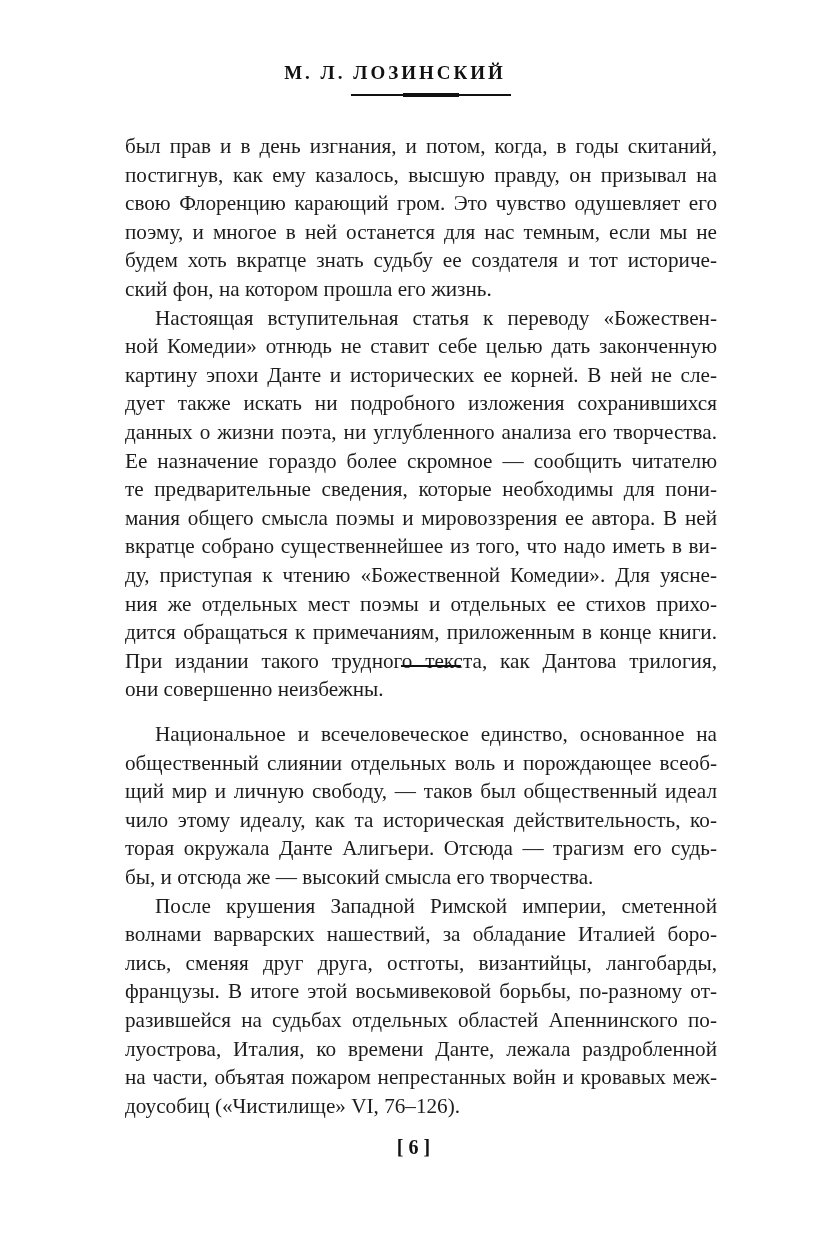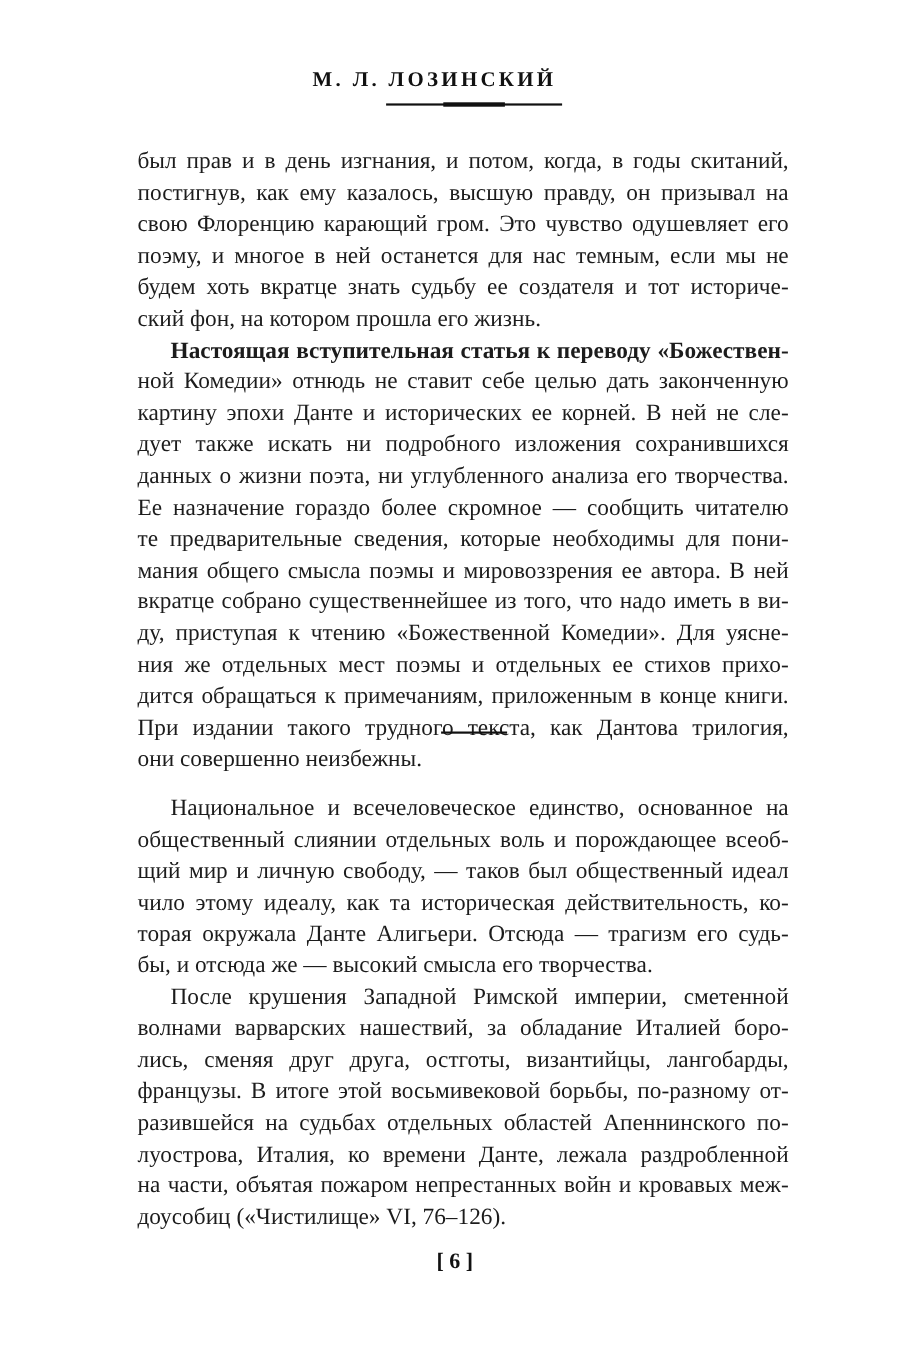--- a/index.html
+++ b/index.html
@@ -33,21 +33,21 @@
 <div class="text" id="block1">
     <p>
       <span class="line">был прав и в день изгнания, и потом, когда, в годы скитаний,</span>
       <span class="line">постигнув, как ему казалось, высшую правду, он призывал на</span>
       <span class="line">свою Флоренцию карающий гром. Это чувство одушевляет его</span>
       <span class="line">поэму, и многое в ней останется для нас темным, если мы не</span>
       <span class="line">будем хоть вкратце знать судьбу ее создателя и тот историче-</span>
       <span class="line last">ский фон, на котором прошла его жизнь.</span>
     </p>
     <p>
-      <span class="line" style="text-indent: 30px; font-weight: bold;">Настоящая вступительная статья к переводу «Божествен-</span>
+      <span class="line" style="text-indent: 30px;">Настоящая вступительная статья к переводу «Божествен-</span>
       <span class="line">ной Комедии» отнюдь не ставит себе целью дать законченную</span>
       <span class="line">картину эпохи Данте и исторических ее корней. В ней не сле-</span>
       <span class="line">дует также искать ни подробного изложения сохранившихся</span>
       <span class="line">данных о жизни поэта, ни углубленного анализа его творчества.</span>
       <span class="line">Ее назначение гораздо более скромное — сообщить читателю</span>
       <span class="line">те предварительные сведения, которые необходимы для пони-</span>
       <span class="line">мания общего смысла поэмы и мировоззрения ее автора. В ней</span>
       <span class="line">вкратце собрано существеннейшее из того, что надо иметь в ви-</span>
       <span class="line">ду, приступая к чтению «Божественной Комедии». Для уясне-</span>
       <span class="line">ния же отдельных мест поэмы и отдельных ее стихов прихо-</span>

